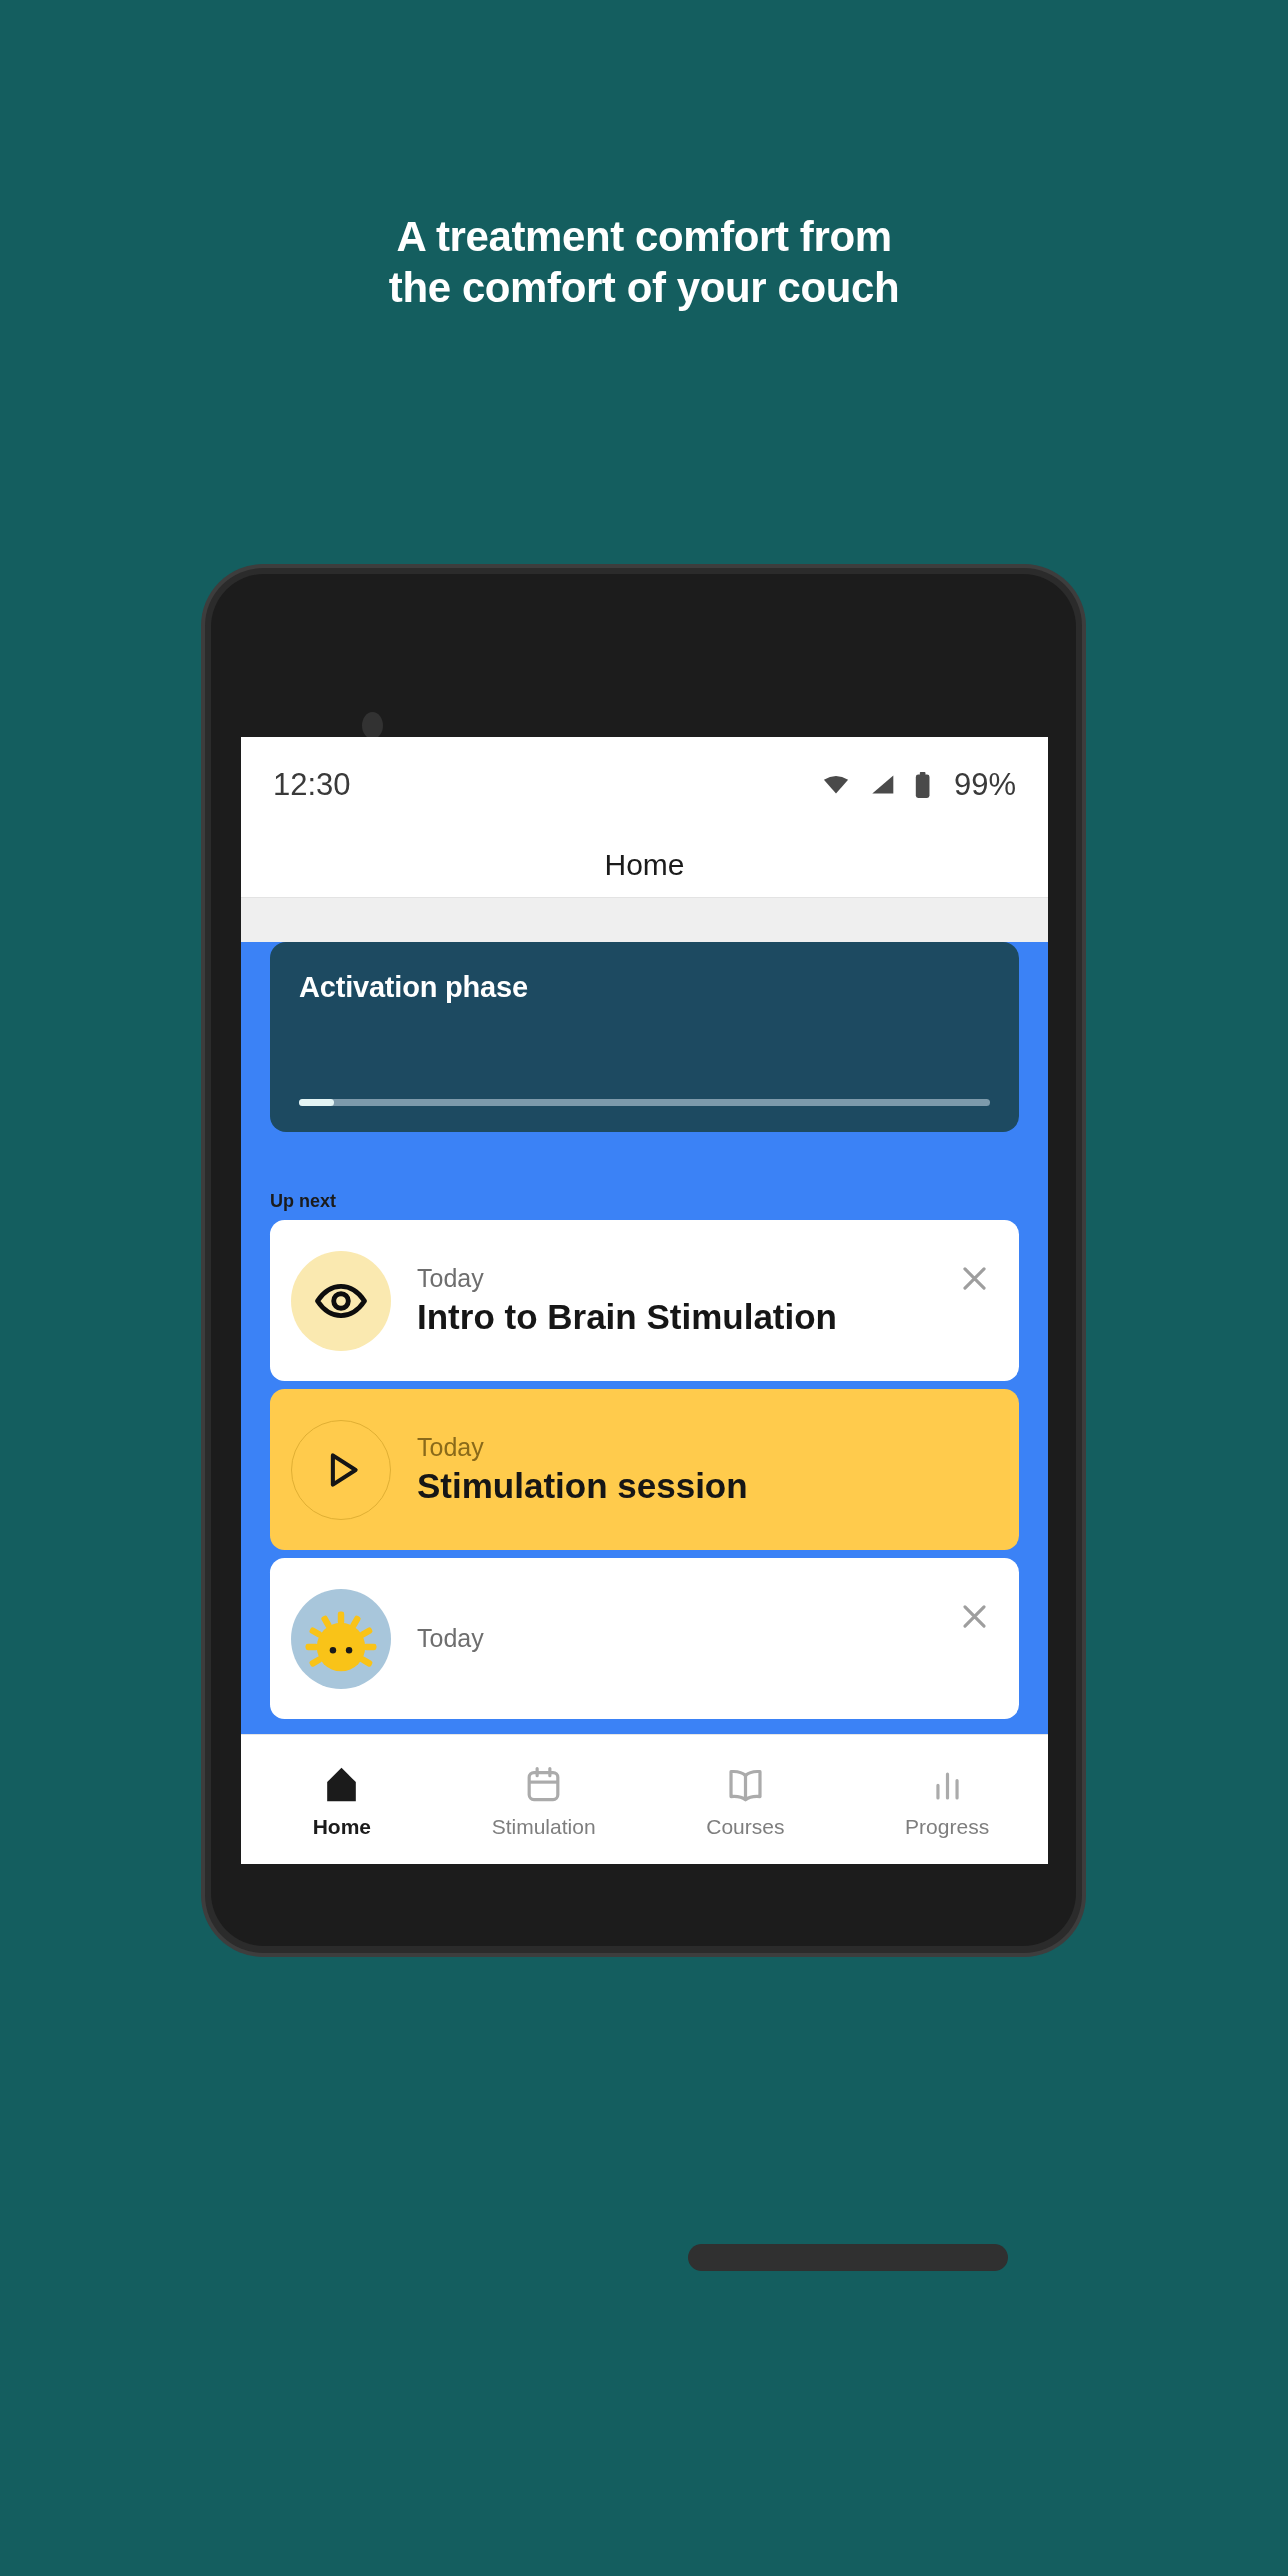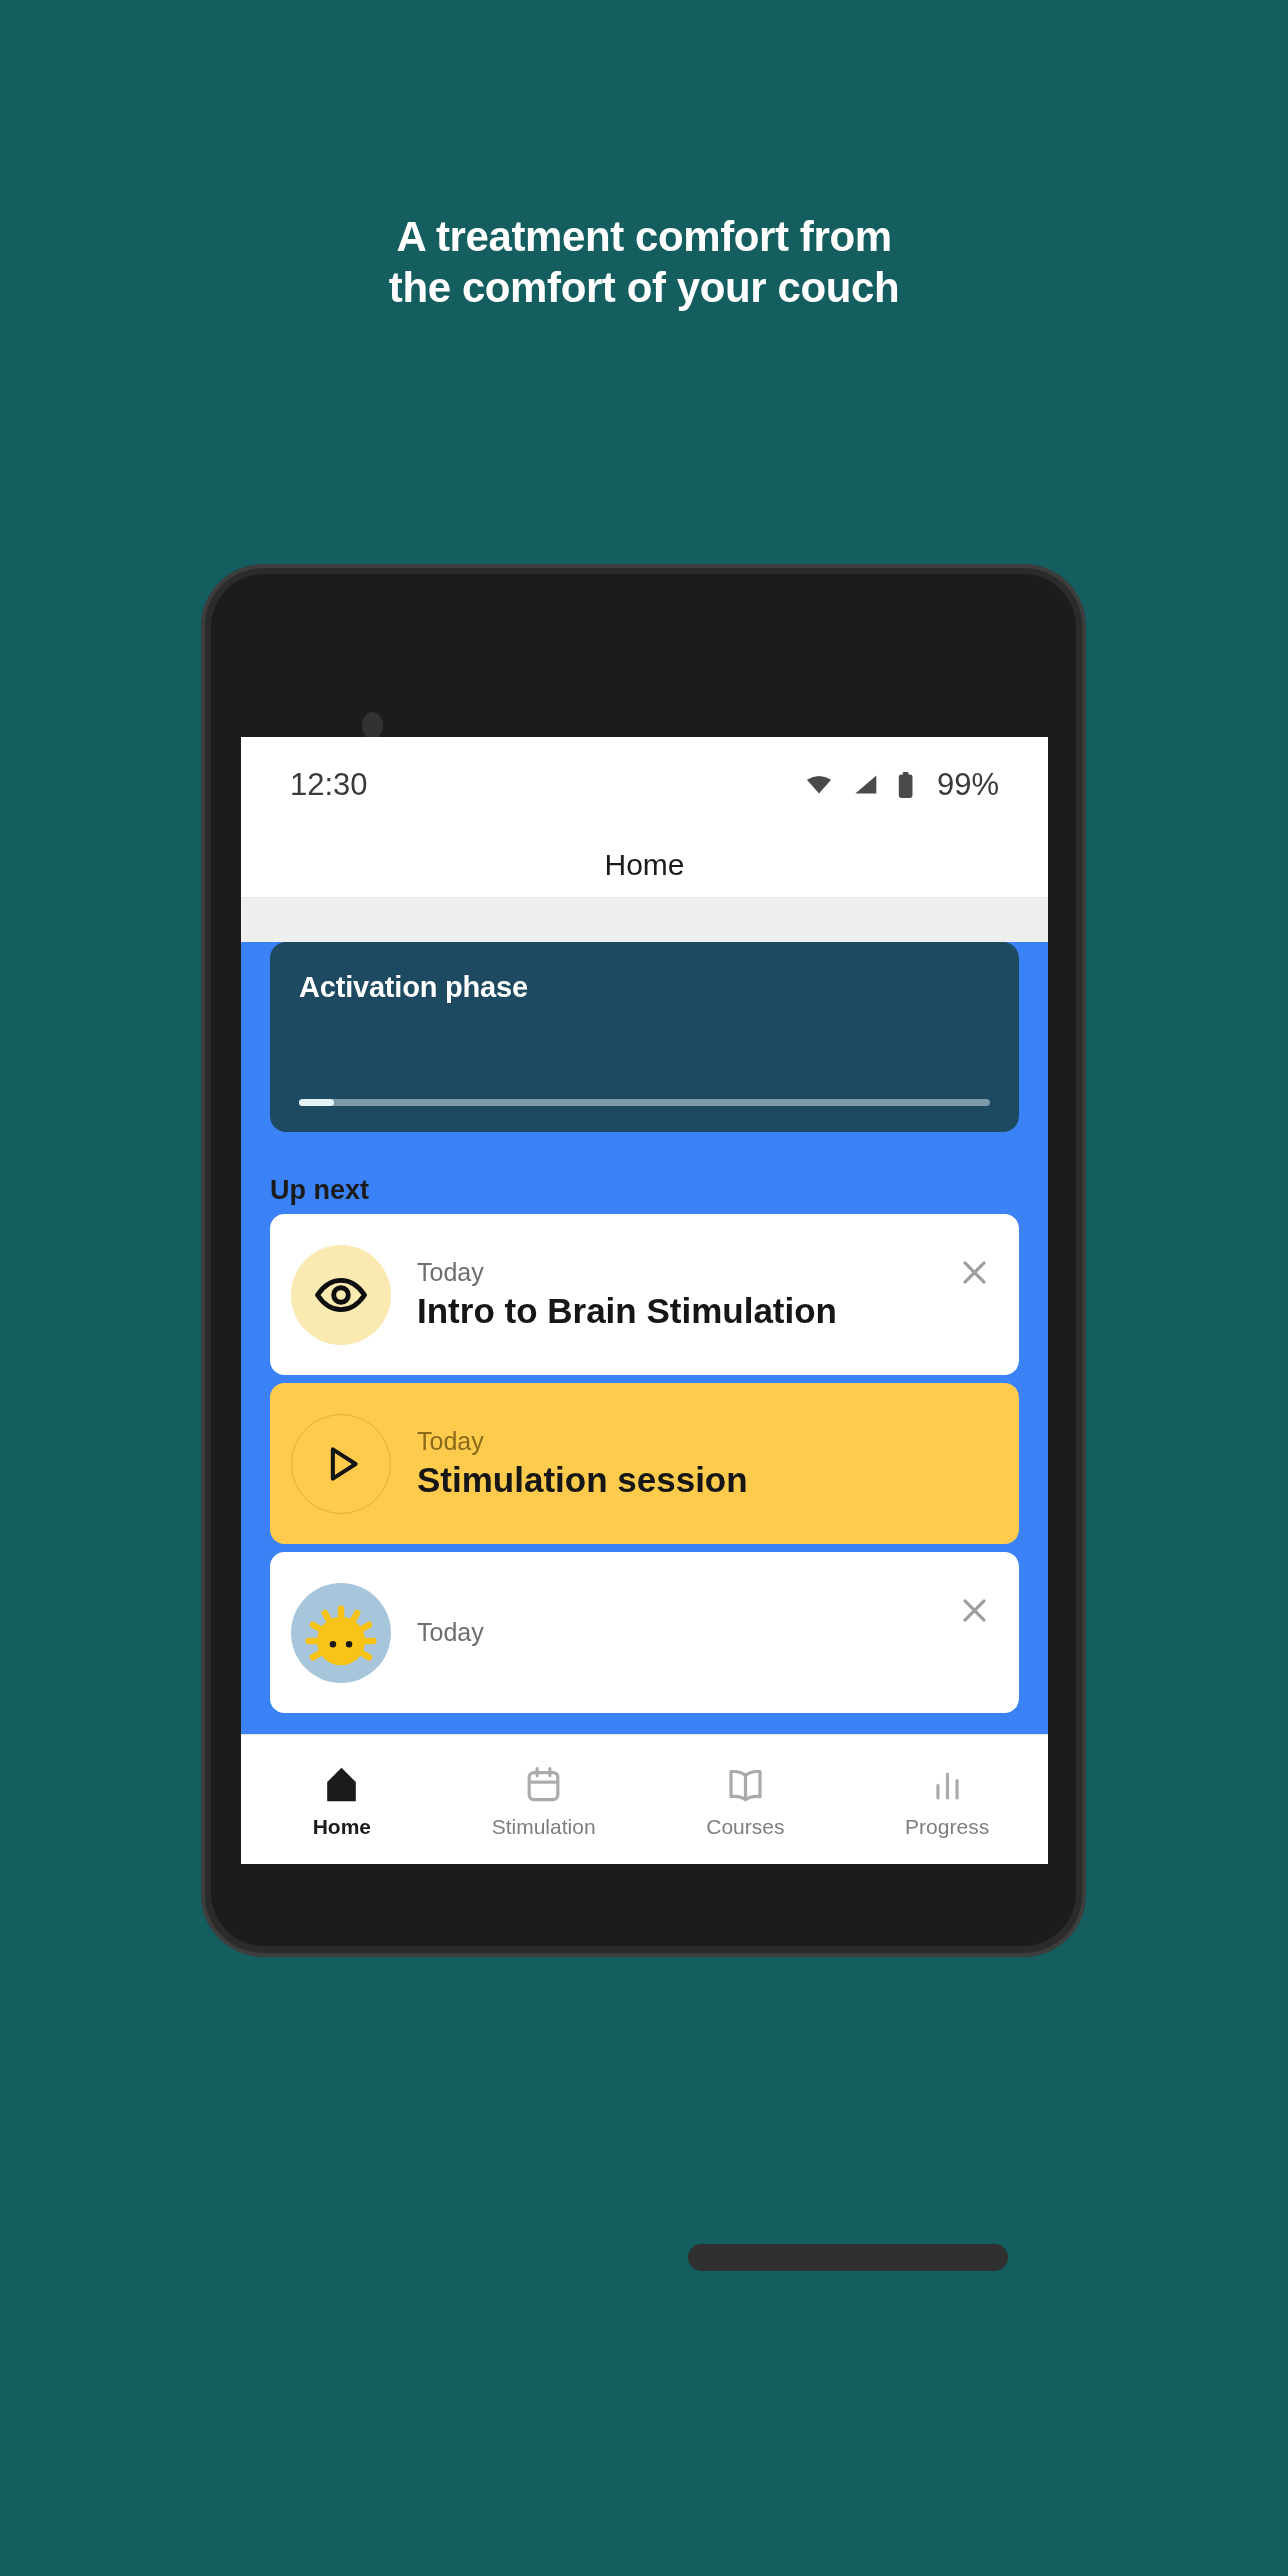--- a/index.html
+++ b/index.html
@@ -77,21 +77,21 @@
   }
 
   
   .status-bar {
     position:relative;
     height:95px;
     background:#ffffff;
     display:flex;
     align-items:center;
     justify-content:space-between;
-    padding:0 49px;
+    padding:0 32px;
   }
   .status-time {
     font-size:31px;
     color:#3a3a3a;
     font-weight:normal;
   }
   .status-right {
     display:flex;
     align-items:center;
     gap:20px;
@@ -159,22 +159,22 @@
   .phase-progress-fill {
     position:absolute;
     left:0; top:0; bottom:0;
     width:5%;
     background:#E3F4F4;
     border-radius:4px;
   }
 
   
   .up-next-title {
-    margin-top:43px;
-    font-size:27px;
+    margin-top:59px;
+    font-size:18px;
     font-weight:bold;
     color:#1b1b1b;
   }
 
   
   .task-card {
     margin-top:8px;
     background:#ffffff;
     border-radius:14.5px;
     height:161px;

